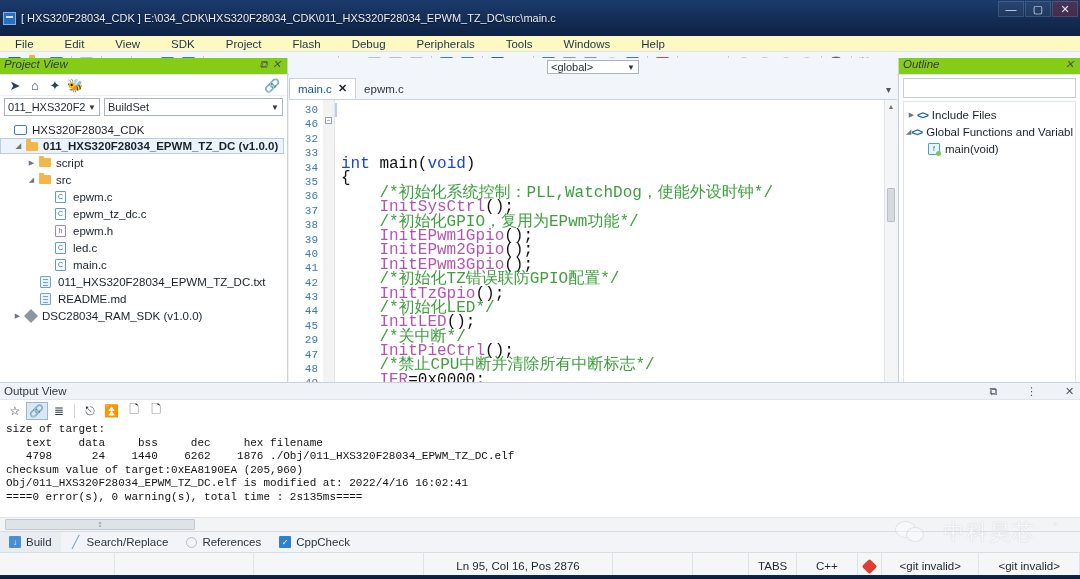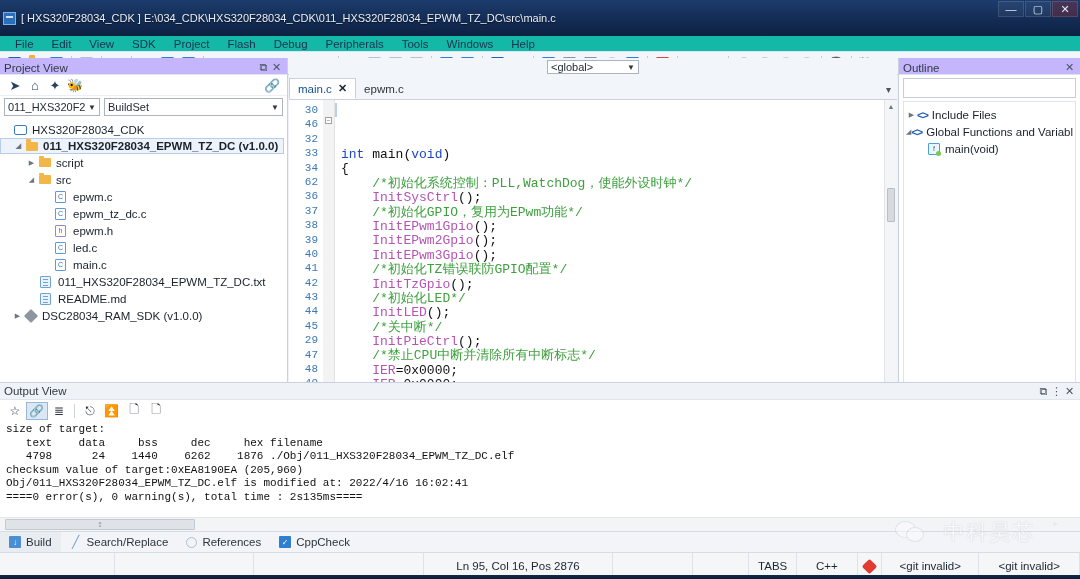--- a/index.html
+++ b/index.html
@@ -36,22 +36,22 @@
   .tb-buttons { position:absolute; right:2px; top:1px; display:flex; gap:1px; }
   .tb-btn {
     width:26px; height:16px; display:flex; align-items:center; justify-content:center;
     color:#dfe8f3; font-size:11px; background:rgba(255,255,255,.05);
     border:1px solid rgba(255,255,255,.12);
   }
   .tb-btn.close { background: rgba(200,40,40,.25); }
 
   
   .menubar {
-    height: 16px; background:#14b8a6; display:flex; align-items:center;
-    padding-left:6px; gap:0px; border-bottom:1px solid #dde5ee;
+    height: 16px; background:#fef9c3; display:flex; align-items:center;
+    padding-left:6px; gap:13px; border-bottom:1px solid #dde5ee;
   }
   .menubar .mi { font-size:11.5px; color:#19334f; padding:0 9px; line-height:16px; }
 
   
   .toolbar {
     height:23px; background:#f2f5f9; display:flex; align-items:center;
     padding-left:4px; border-bottom:1px solid #c9d4e0;
   }
   .tbi { width:19px; height:19px; margin:0 1px; position:relative;
          display:flex; align-items:center; justify-content:center; }
@@ -66,22 +66,22 @@
   .sq.disabled { border-color:#b9c2cc; }
   .sq.red { background:#e8564e; border-color:#d04940; }
   .sq.green { background:#1fae7a; border-color:#1fae7a; }
   .circ { width:12px;height:12px;border-radius:50%;background:#c3cbd4; }
 
   
   .workarea { position:absolute; left:0; top:58px; right:0; bottom:48px; }
 
   
   .panel-head {
-    height:17px; background:#c4b5fd; display:flex; align-items:flex-end;
-    padding:0 4px; border-bottom:1px solid #dfe5ec; font-size:11.5px; color:#303a44;
+    height:17px; background:#84cc16; display:flex; align-items:flex-start;
+    padding:0 4px; border-bottom:1px solid #dfe5ec; font-size:11.5px; color:#303a44;font-style:italic;
   }
   .panel-head .sp { flex:1; }
   .panel-head .pbtn { width:13px; text-align:center; color:#4a5560; font-size:11px; cursor:default; }
 
   
   #projectview {
     position:absolute; left:0; top:0; width:288px; bottom:0;
     background:#fff; border-right:1px solid #c9d2dc;
     display:flex; flex-direction:column;
   }
@@ -143,21 +143,21 @@
   .ed-tab .x { font-size:11px; font-weight:bold; color:#1d2730; }
   .ed-tabs .chev { position:absolute; right:6px; bottom:4px; font-size:10px; color:#4a5560; }
 
   .ed-body { flex:1; position:relative; overflow:hidden; background:#fff; display:flex; }
   .gutter { width:34px; background:#fff; text-align:right; padding-right:5px;
             font-family:"Liberation Mono", monospace; font-size:11px; color:#3c78b4; padding-top:3px;}
   .foldcol { width:12px; background:#f3f3f3; border-right:1px solid #e3e3e3; position:relative; padding-top:3px;}
   .foldbox { width:7px;height:7px;border:1px solid #9aa3ac;background:#fff;margin:0 auto;
              font-size:6px;line-height:5px;text-align:center;color:#555; }
   .codecol { flex:1; padding-top:3px; padding-left:6px; font-family:"Liberation Mono", monospace;
-             font-size:13px; white-space:pre; overflow:hidden; position:relative;}
+             font-size:16px; white-space:pre; overflow:hidden; position:relative;}
   .ln { height:14.4px; line-height:14.4px; }
   .c-key { color:#1a46c8; }
   .c-fn { color:#b455b4; }
   .c-cmt { color:#3da03d; }
   .c-txt { color:#111; }
   .cursorbar { position:absolute; left:34px; top:0; width:2px; height:14px; background:#b8d0ea; }
 
   .vscroll { width:13px; background:#f4f5f7; border-left:1px solid #e0e3e7;
              position:relative; }
   .vscroll .arrw { height:13px; display:flex; align-items:center; justify-content:center;
@@ -187,21 +187,21 @@
                    display:flex; align-items:center; justify-content:center; font-size:7px; color:#7a828a;}
   .ol-foot { height:16px; display:flex; align-items:center; justify-content:flex-end; gap:5px;
              padding-right:5px; color:#4a5560; font-size:11px;}
 
   
   #outputview {
     position:absolute; left:0; right:0; top:382px; bottom:48px;
     background:#fff; border-top:1px solid #c9d2dc; display:flex; flex-direction:column;
   }
   .ov-head { height:17px; background:#eff2f6; display:flex; align-items:center;
-             padding:8px 4px; border-bottom:1px solid #dfe5ec; font-size:11.5px; color:#303a44; }
+             padding:8px 4px; border-bottom:1px solid #dfe5ec; font-size:11.5px; color:#303a44;gap:25px; }
   .ov-head .sp { flex:1; }
   .ov-head .pbtn { width:13px; text-align:center; color:#4a5560; font-size:11px; }
   .ov-toolbar { height:21px; display:flex; align-items:center; padding:0 4px; background:#fff; }
   .ov-toolbar .oi { width:22px; height:18px; display:flex; align-items:center; justify-content:center;
                     font-size:12px; color:#2b3540; }
   .ov-toolbar .oi.pressed { background:#dce7f4; border:1px solid #9ab6d8; }
   .ov-toolbar .osep { width:1px;height:14px;background:#ccd3db;margin:0 4px; }
   .ov-text { flex:1; font-family:"Liberation Mono", monospace; font-size:11px; color:#111;
              padding:2px 6px; white-space:pre; line-height:13.5px; overflow:hidden; }
   .ov-hscroll { height:14px; background:#f3f4f6; border-top:1px solid #e2e5e9;
@@ -535,21 +535,21 @@
         <span class="chev">▾</span>
       </div>
 
       <div class="ed-body">
         <div class="gutter" id="gutter">
             <div class="ln">30</div>
             <div class="ln">46</div>
             <div class="ln">32</div>
             <div class="ln">33</div>
             <div class="ln">34</div>
-            <div class="ln">62</div>
+            <div class="ln">35</div>
             <div class="ln">36</div>
             <div class="ln">37</div>
             <div class="ln">38</div>
             <div class="ln">39</div>
             <div class="ln">40</div>
             <div class="ln">41</div>
             <div class="ln">42</div>
             <div class="ln">43</div>
             <div class="ln">44</div>
             <div class="ln">45</div>

